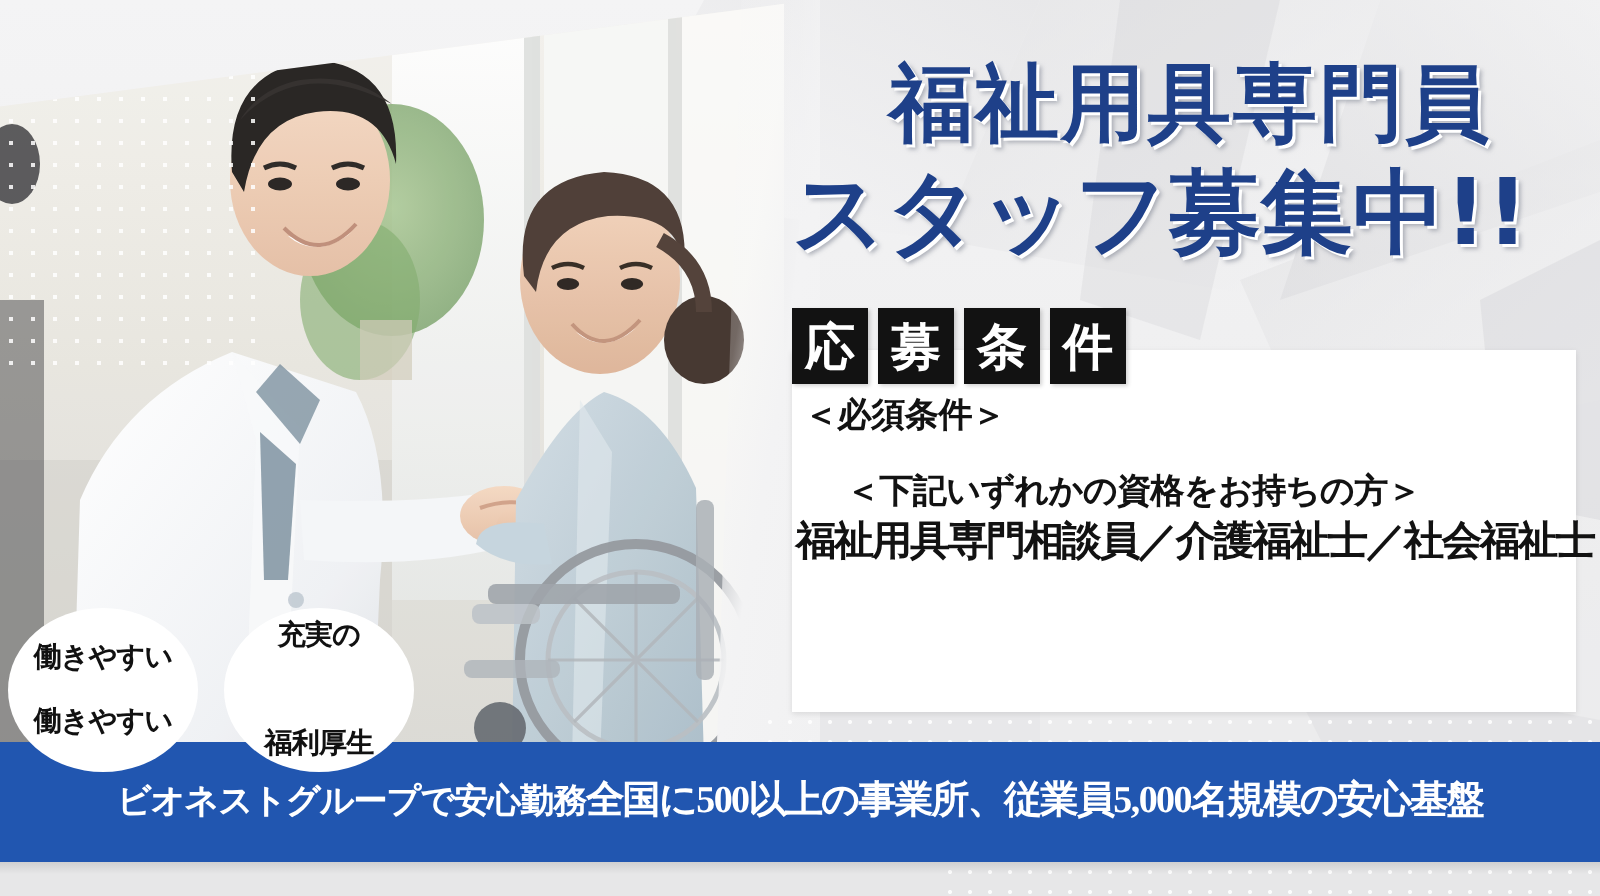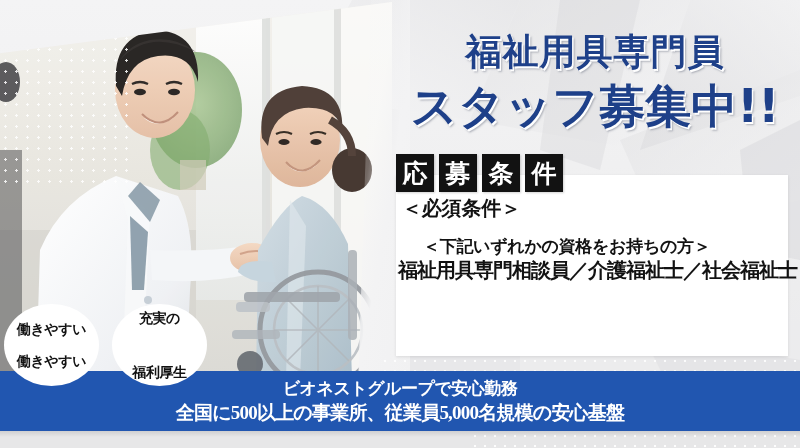--- a/index.html
+++ b/index.html
@@ -90,28 +90,28 @@
   .headline-line {
     color: #1e4089;
     font-weight: 700;
     letter-spacing: 1px;
     white-space: nowrap;
     text-shadow:
        1.5px 1.5px 0 #ffffff,
        2.5px 2.5px 2px rgba(120,125,140,.55);
   }
   #headline-1 {
-    font-size: 36px;
+    font-size: 42px;
     line-height: 52px;
     text-align: center;
   }
   #headline-2 {
     font-size: 46px;
     line-height: 56px;
-    text-align: center;
+    text-align: left;
     letter-spacing: 0px;
   }
 
   
   .cond-labels {
     position: absolute;
     left: 396px;
     top: 154px;
     display: flex;
     gap: 5px;
@@ -143,21 +143,21 @@
   .cond-body {
     position: absolute;
     left: 396px;
     top: 196px;
     width: 396px;
     z-index: 7;
     color: #121212;
     font-weight: 700;
   }
   .req-head {
-    font-size: 20px;
+    font-size: 17px;
     line-height: 24px;
     padding-left: 6px;
     letter-spacing: -0.2px;
   }
   .req-item {
     font-size: 17px;
     line-height: 26px;
     padding-left: 6px;
     letter-spacing: -0.4px;
   }
@@ -180,21 +180,21 @@
   
   .blue-bar {
     position: absolute;
     left: 0;
     top: 371px;
     width: 800px;
     height: 60px;
     background: #2156b0;
     z-index: 8;
     display: flex;
-    flex-direction: column;
+    flex-direction: row;
     align-items: center;
     justify-content: center;
   }
   .bar-line {
     color: #ffffff;
     font-weight: 700;
     white-space: nowrap;
     letter-spacing: -0.5px;
   }
   #bar-line-1 { font-size: 17px; line-height: 24px; }

